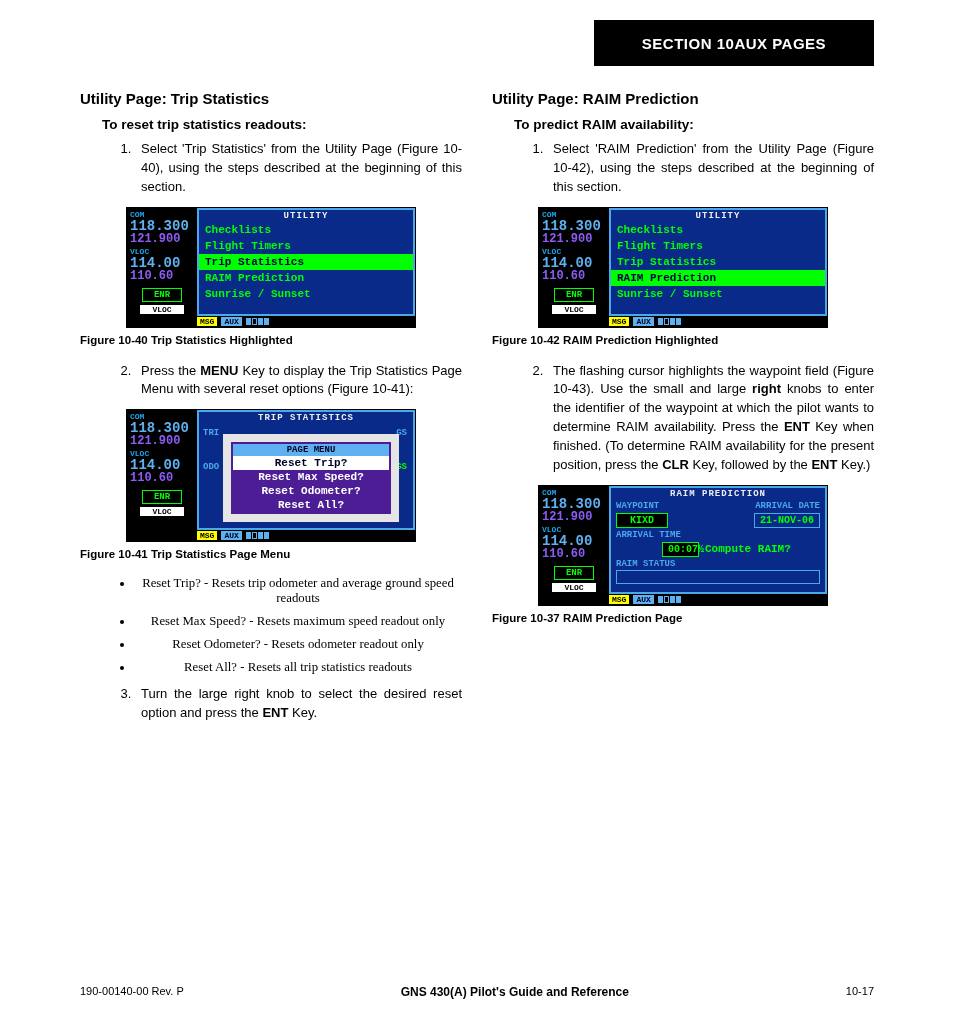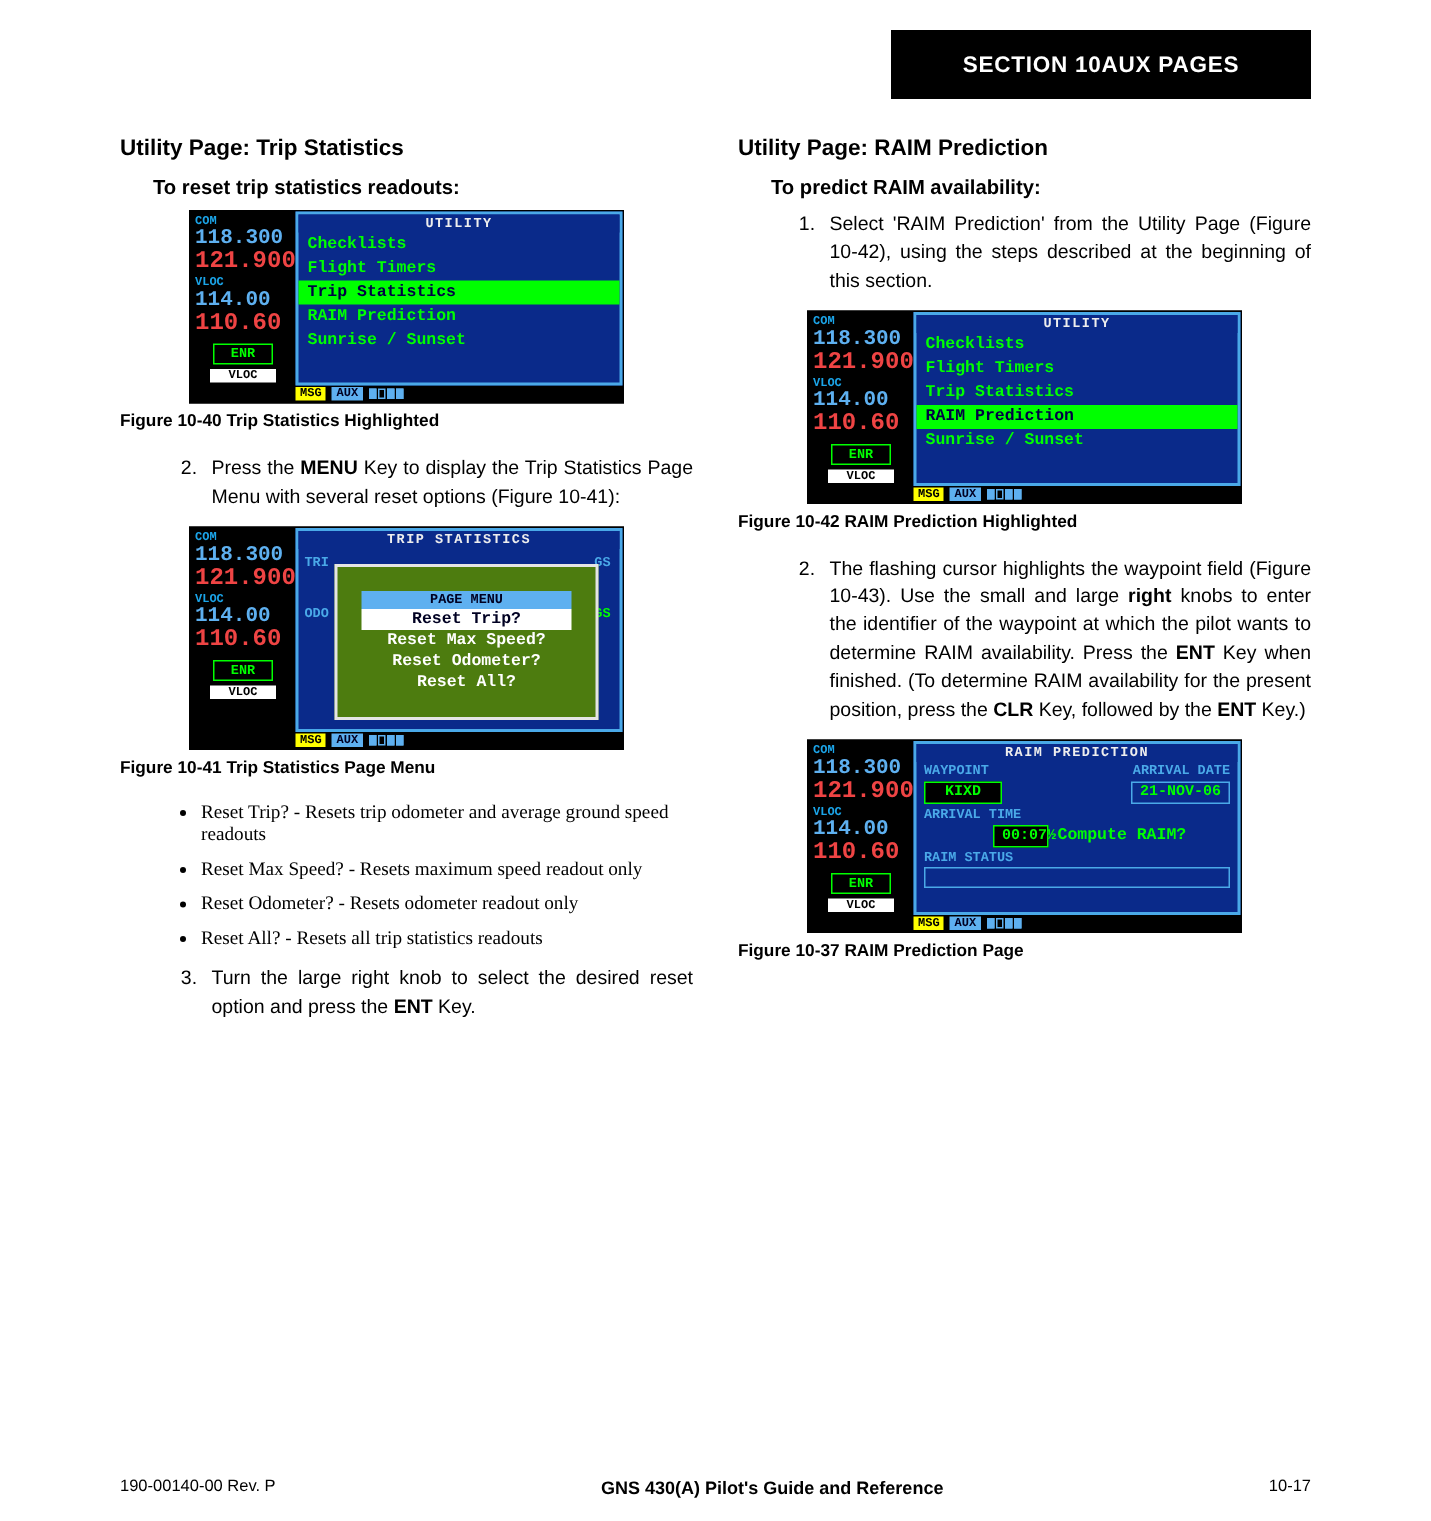--- a/index.html
+++ b/index.html
@@ -48,21 +48,21 @@
     font-weight: bold;
     margin: 8px 0 8px 22px;
   }
   ol { margin: 0; padding-left: 55px; }
   ol > li { margin-bottom: 10px; font-size: 13px; line-height: 1.45; text-align: justify; padding-left: 6px; }
   .fig-caption {
     font-size: 11.5px;
     font-weight: bold;
     margin: 6px 0 16px 0;
   }
-  ul.bullets { margin: 4px 0 10px 54px; padding: 0; }
+  ul.bullets { margin: 4px 0 10px 54px; padding: 0; text-align: center; }
   ul.bullets li { font-size: 12.8px; margin-bottom: 8px; font-family: Georgia, serif; }
   .footer {
     position: absolute;
     bottom: 15px;
     left: 80px;
     right: 80px;
     display: flex;
     justify-content: space-between;
     font-size: 11px;
   }
@@ -83,21 +83,21 @@
     width: 70px;
     background: #000;
     color: #5eb0f0;
     padding: 2px 3px;
     display: flex;
     flex-direction: column;
     gap: 0px;
   }
   .gps-left .lbl { font-size: 8px; color: #1ba4e8; }
   .gps-left .val { font-size: 14px; color: #5eb0f0; line-height: 1; }
-  .gps-left .val2 { font-size: 16px; color: #ef4444; line-height: 1; margin-bottom: 2px; }
+  .gps-left .val2 { font-size: 12px; color: #8b5cf6; line-height: 1; margin-bottom: 2px; }
   .gps-left .enr {
     border: 1px solid #0f0;
     color: #0f0;
     font-size: 9px;
     text-align: center;
     width: 40px;
     margin: 4px auto 2px auto;
     padding: 1px 2px;
   }
   .gps-left .vloc-bot {
@@ -134,23 +134,23 @@
   }
   .gps-bottom-bar .msg { background:#ff0; color:#000; padding:0 3px; }
   .gps-bottom-bar .aux { background:#5eb0f0; color:#002; padding:0 3px; }
   .gps-bottom-bar .boxes { display:flex; gap:1px; }
   .gps-bottom-bar .box { width:5px; height:7px; border:1px solid #5eb0f0; }
   .gps-bottom-bar .box.fill { background:#5eb0f0; }
 
   .popup {
     position: relative;
     margin: 4px;
-    border: 2px solid #e5e5e5;
-    background: #4d7c0f;
-    padding: 16px;
+    border: 8px solid #e5e5e5;
+    background: #4c1d95;
+    padding: 2px;
   }
   .popup-title {
     background: #5eb0f0; color:#002; font-size:9px; text-align:center; padding:1px;
   }
   .popup-item { color:#fff; padding:1px 4px; font-size:11px;text-align:center; }
   .popup-item.hl { background:#fff; color:#002; }
 
   .form-row { display:flex; gap:6px; padding:1px 5px; align-items:center; }
   .form-lbl { color:#4aa9e8; font-size:9px; }
   .form-box { border:1px solid #4aa9e8; padding:1px 5px; color:#fff; font-size:10px; }
@@ -166,20 +166,23 @@
 <div class="header-bar">
   <div>SECTION 10</div>
   <div>AUX PAGES</div>
 </div>
 
 <div class="columns">
 
   <div class="col">
     <h2>Utility Page: Trip Statistics</h2>
     <h3>To reset trip statistics readouts:</h3>
+    <ol>
+      <li>Select 'Trip Statistics' from the Utility Page (Figure 10-40), using the steps described at the beginning of this section.</li>
+    </ol>
 
     <div class="gps">
       <div class="gps-inner">
         <div class="gps-left">
           <div class="lbl">COM</div>
           <div class="val">118.300</div>
           <div class="val2">121.900</div>
           <div class="lbl">VLOC</div>
           <div class="val">114.00</div>
           <div class="val2">110.60</div>

